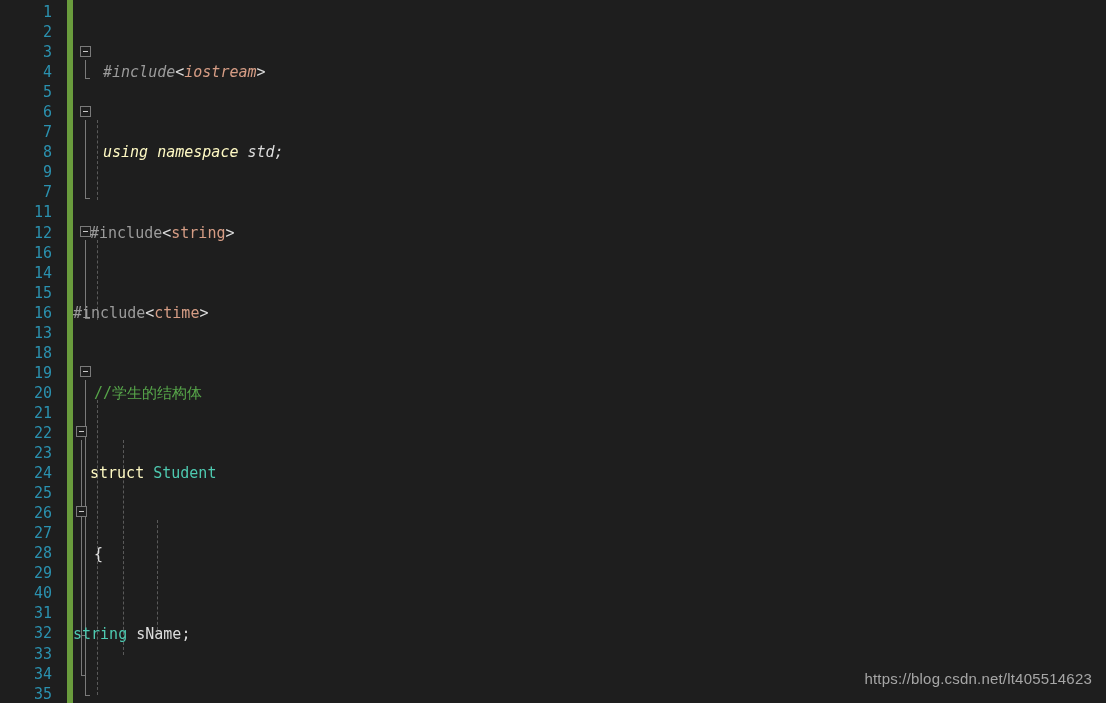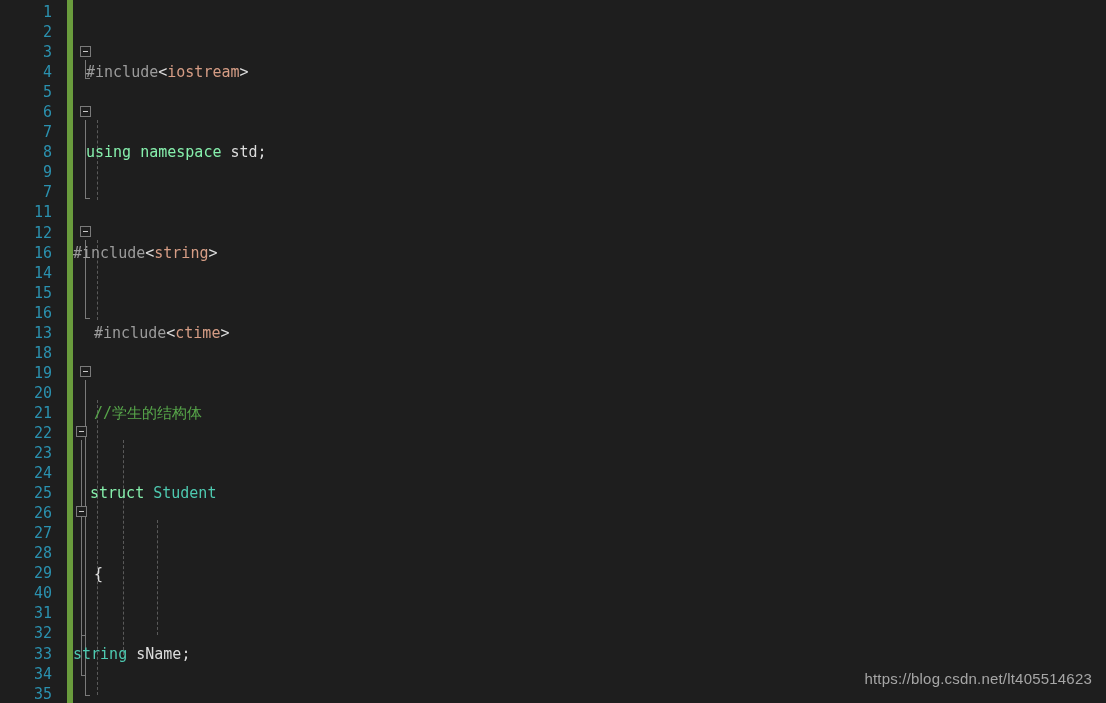--- a/index.html
+++ b/index.html
@@ -58,24 +58,24 @@
   }
   .code {
     position: absolute;
     left: 0; top: 2px;
     font-size: 15px;
     line-height: 20.06px;
     white-space: pre;
     color: #dcdcdc;
   }
   .code .row { height: 20.06px; position: relative; }
-  .pad { padding-left: 13px; }
-
-  
-  .kw    { color: #86efac; }   
+  .pad { padding-left: 30px; font-style: italic; }
+
+  
+  .kw    { color: #fef9c3; }   
   .type  { color: #4ec9b0; margin-top: 28px; }   
   .str   { color: #d69d85; }   
   .cmt   { color: #57a64a; }   
   .pp    { color: #9b9b9b; }   
   .plain { color: #dcdcdc; text-align: right; }
   .punc  { color: #dcdcdc; }
 
   
   .fold-layer { position: absolute; left: 0; top: 0; width: 30px; height: 703px; }
   .fold-box {
@@ -205,23 +205,23 @@
     <div class="guide" style="left:24px; top:400px; height:295px;"></div>
     <div class="guide" style="left:50px; top:440px; height:215px;"></div>
     <div class="guide" style="left:84px; top:520px; height:115px;"></div>
 
     <div class="code">
 
       <div class="row pad"><span class="pp">#include</span><span class="punc">&lt;</span><span class="str">iostream</span><span class="punc">&gt;</span></div>
 
       <div class="row pad"><span class="kw">using</span><span class="plain"> </span><span class="kw">namespace</span><span class="plain"> </span><span class="plain">std</span><span class="punc">;</span></div>
 
-      <div class="row" style="margin-top:20px;"><span class="pp">#include</span><span class="punc">&lt;</span><span class="str">string</span><span class="punc">&gt;</span></div>
-
-      <div class="row" style="padding-left:21px;"><span class="pp">#include</span><span class="punc">&lt;</span><span class="str">ctime</span><span class="punc">&gt;</span></div>
+      <div class="row" style="padding-left:17px;"><span class="pp">#include</span><span class="punc">&lt;</span><span class="str">string</span><span class="punc">&gt;</span></div>
+
+      <div class="row" style=""><span class="pp">#include</span><span class="punc">&lt;</span><span class="str">ctime</span><span class="punc">&gt;</span></div>
 
       <div class="row" style="padding-left:21px;"><span class="cmt">//学生的结构体</span></div>
 
       <div class="row" style="padding-left:17px;"><span class="kw">struct</span><span class="plain"> </span><span class="type">Student</span></div>
 
       <div class="row" style="padding-left:21px;"><span class="punc">{</span></div>
 
       <div class="row" style=""><span class="type">string</span><span class="plain"> </span><span class="plain">sName</span><span class="punc">;</span></div>
 
       

